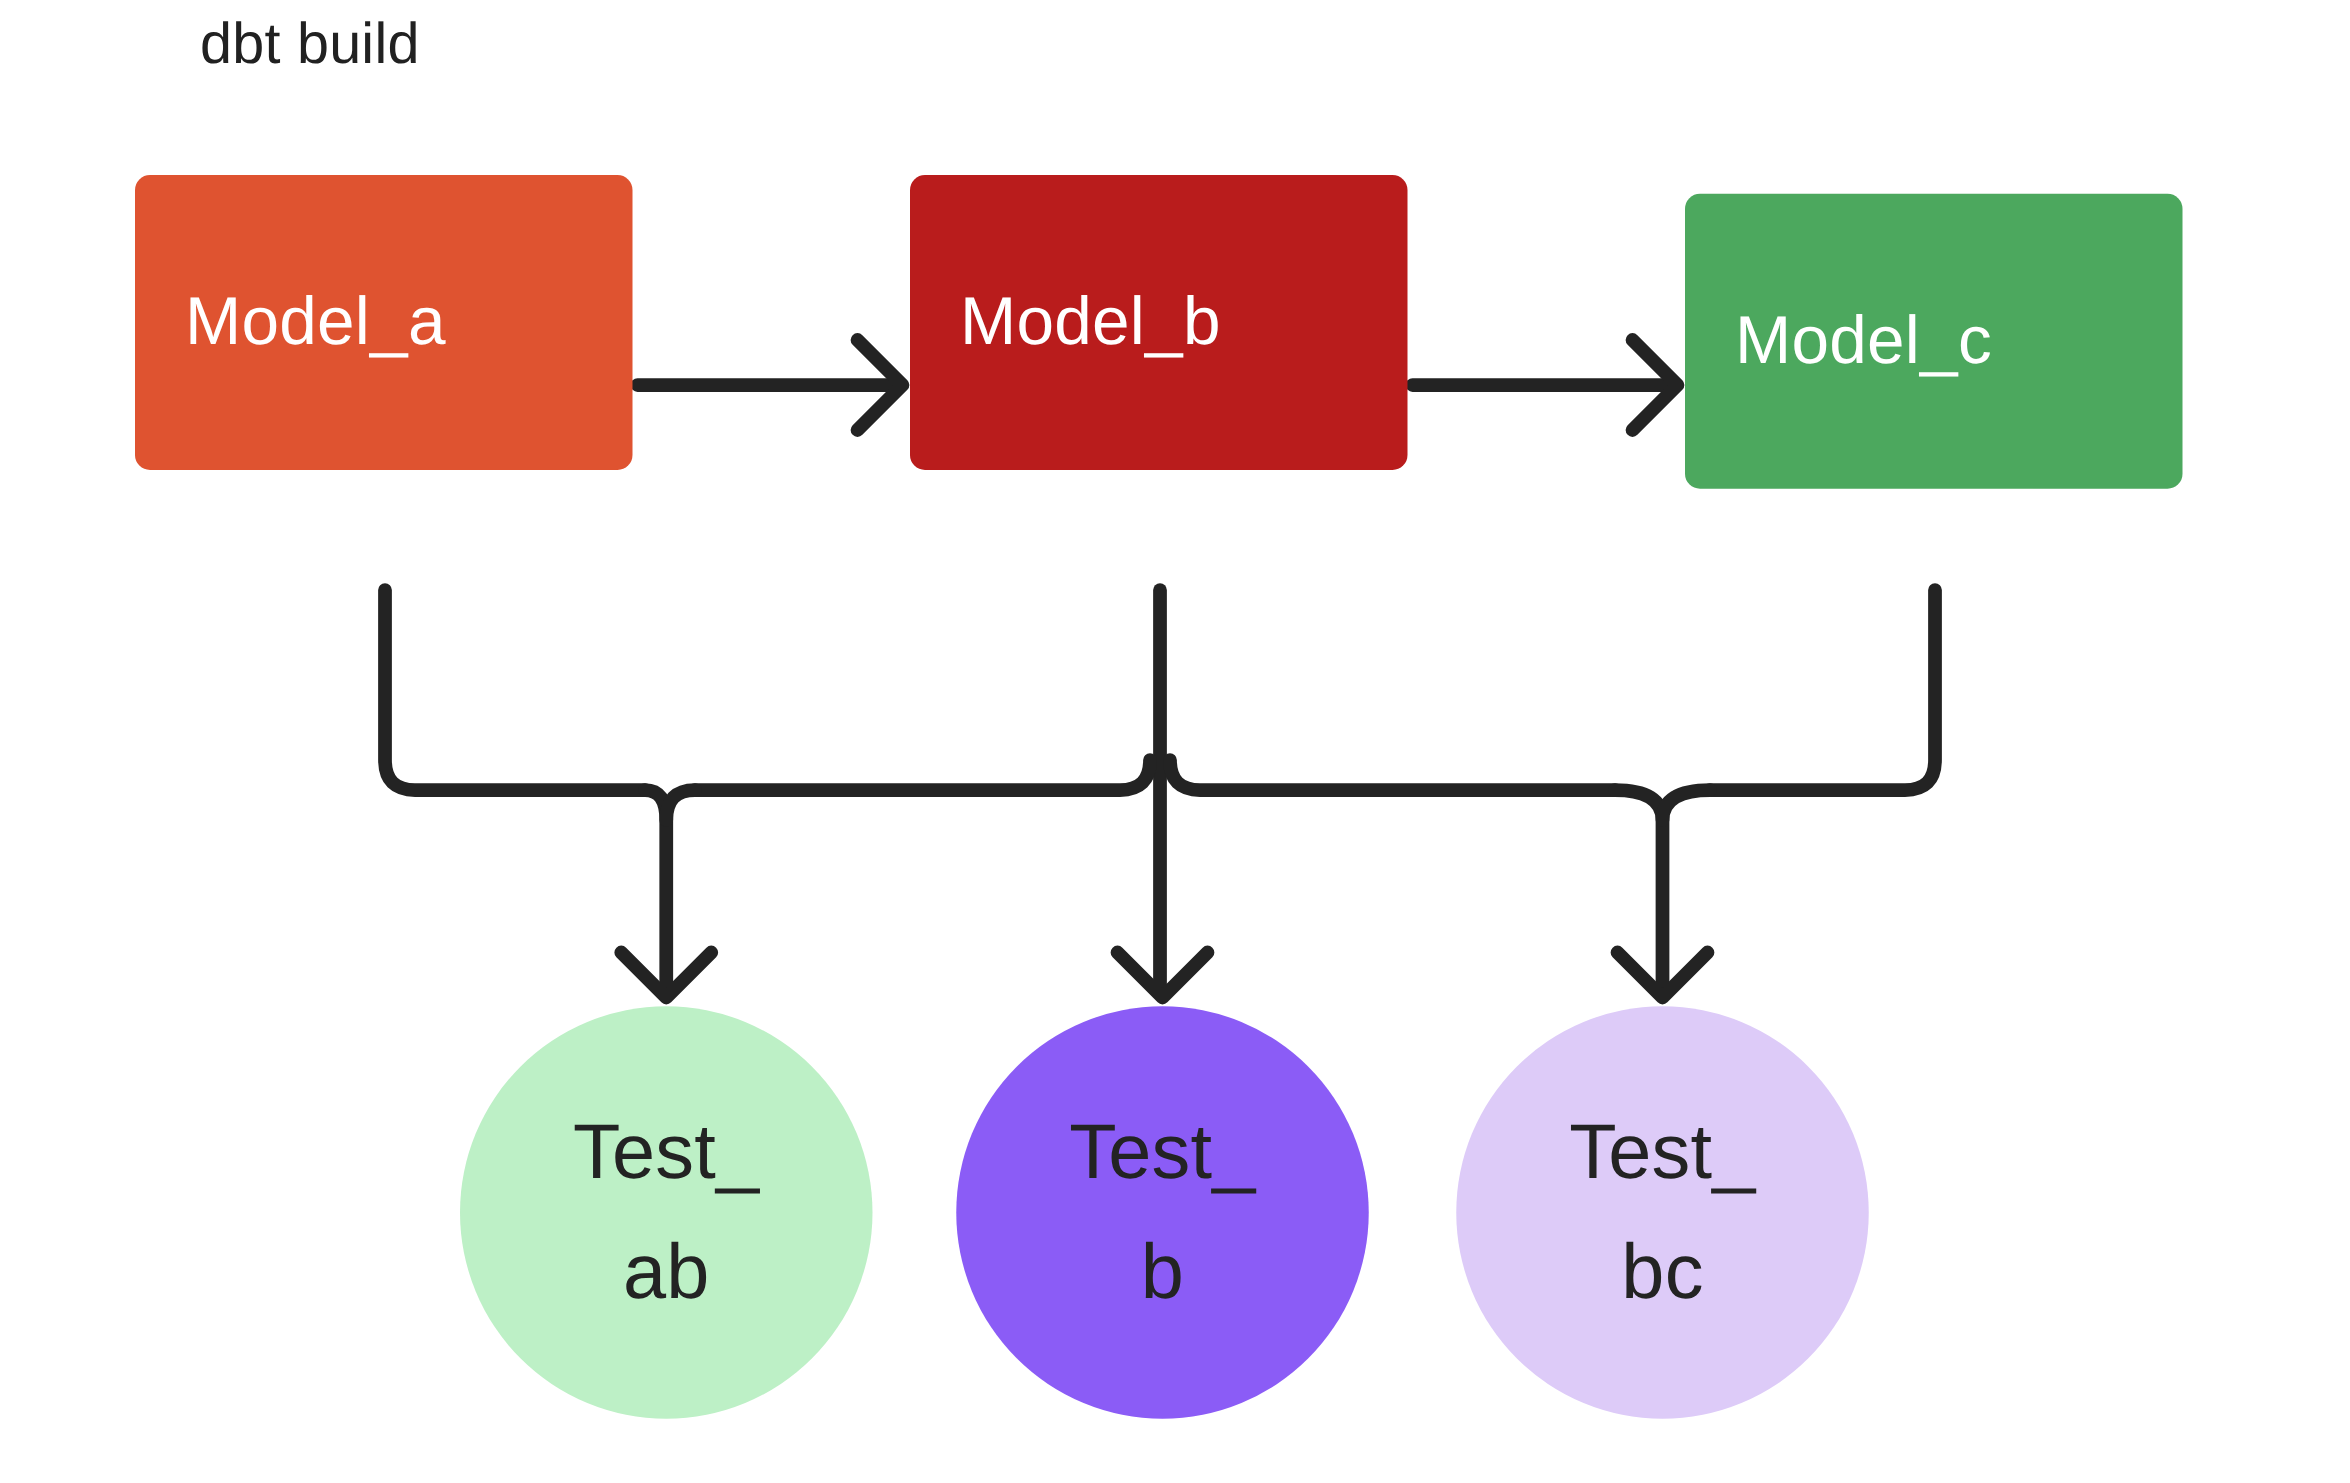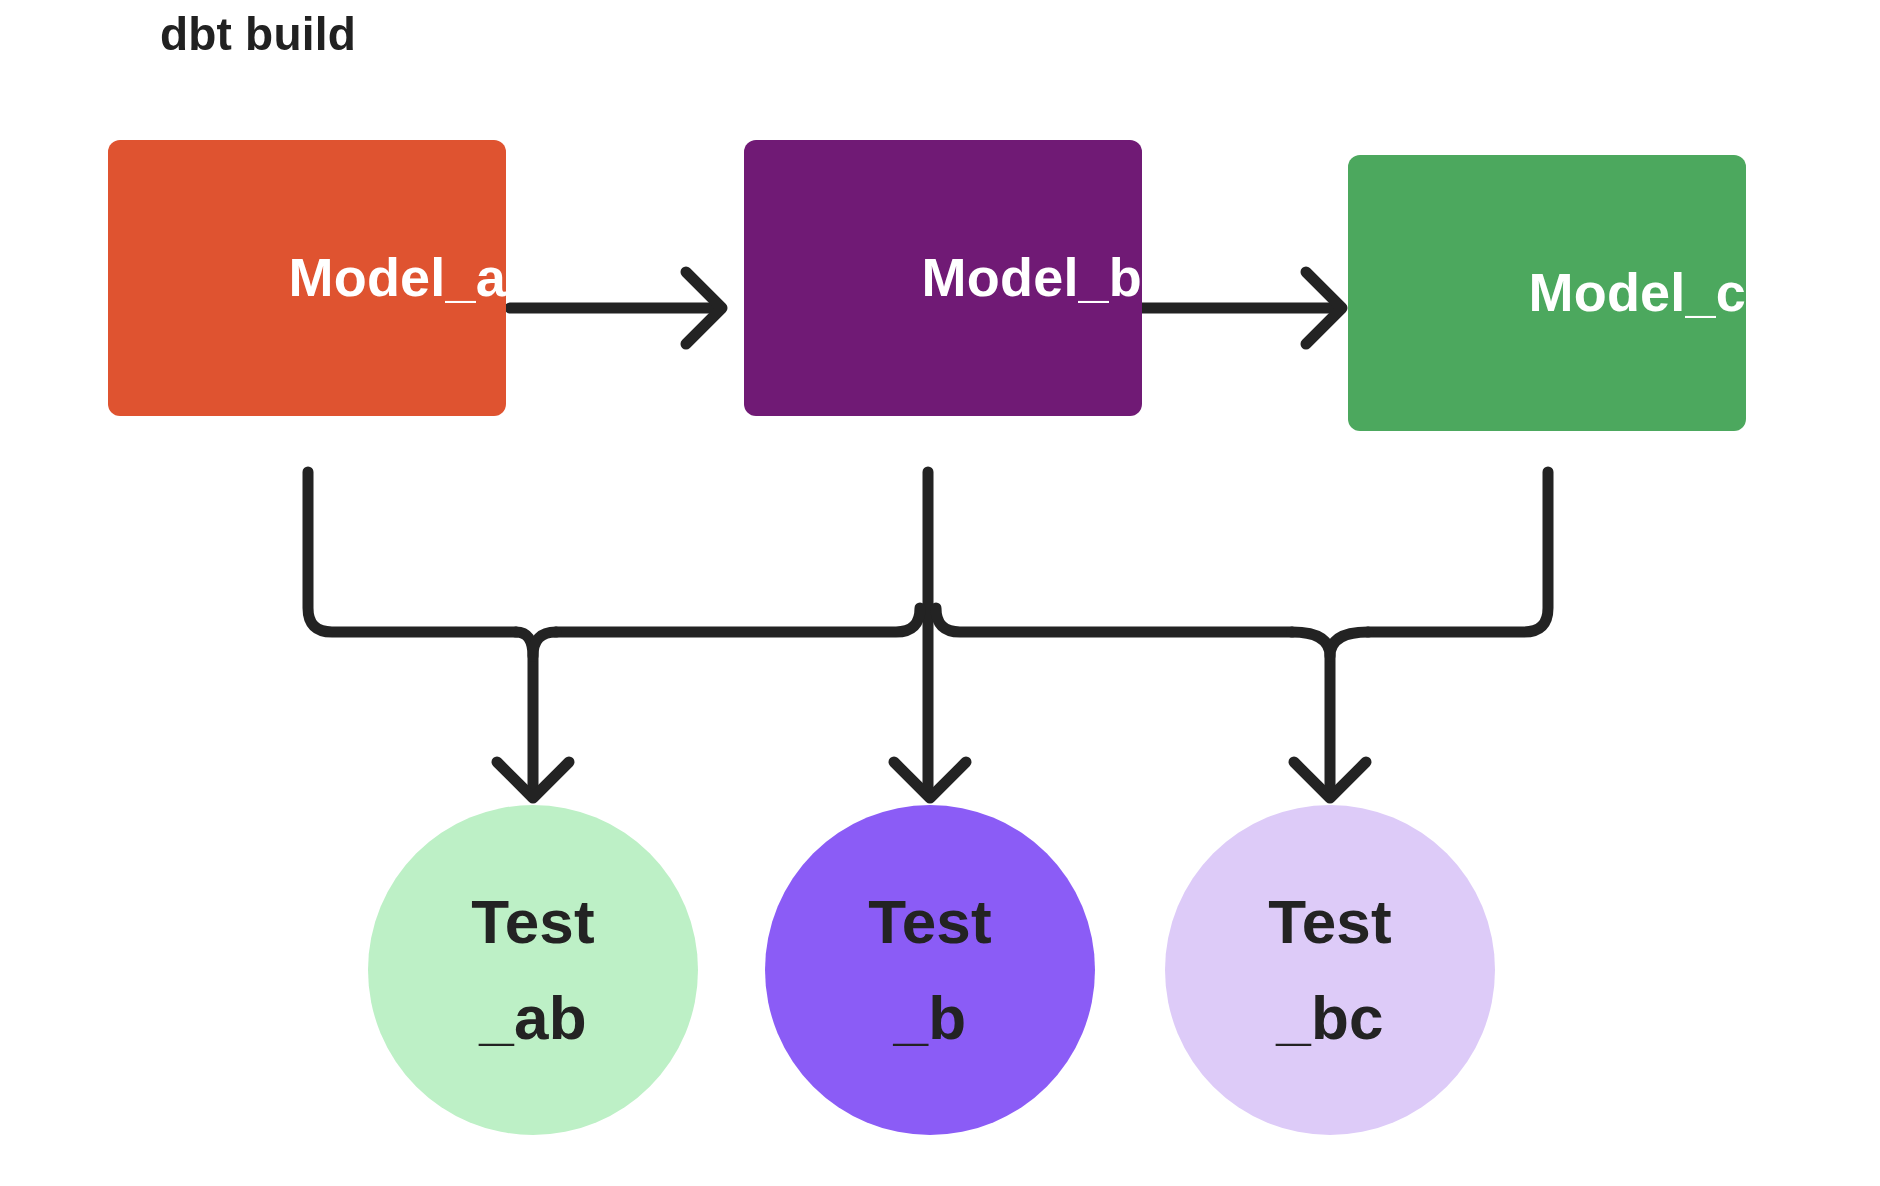--- a/index.html
+++ b/index.html
@@ -11,21 +11,20 @@
     width: 1880px;
     height: 1186px;
     font-family: "Liberation Sans", sans-serif;
     overflow: hidden;
   }
   #canvas {
     position: relative;
     width: 1880px;
     height: 1186px;
     background: #ffffff;
-    font-weight: bold;
   }
   #edges {
     position: absolute;
     left: 0;
     top: 0;
     width: 1880px;
     height: 1186px;
     pointer-events: none;
   }
   .diagram-title {
@@ -34,26 +33,27 @@
     top: 8px;
     font-size: 46px;
     line-height: 1.15;
     color: #212121;
     letter-spacing: 0.2px;
     white-space: nowrap;
   }
   .model-node {
     position: absolute;
     width: 398px;
-    height: 276px;
+    height: 236px;
     border-radius: 12px;
     display: flex;
     align-items: center;
-    justify-content: flex-end;
+    justify-content: flex-start;
     box-sizing: border-box;
+    padding-left: 40px;
   }
   .model-label {
     font-size: 54px;
     line-height: 1.1;
     color: #ffffff;
     text-align: center;
     letter-spacing: 0.2px;
   }
   .test-node {
     position: absolute;
@@ -68,21 +68,21 @@
   .test-label {
     font-size: 62px;
     line-height: 1.55;
     color: #232323;
     text-align: center;
     width: 150px;
     word-break: break-word;
     letter-spacing: 0.2px;
   }
   #node-model-a { left: 108px; top: 140px; background: #DF5330; }
-  #node-model-b { left: 728px; top: 140px; background: #701a75; margin-left: 16px; }
+  #node-model-b { left: 728px; top: 140px; background: #b91c1c; }
   #node-model-c { left: 1348px; top: 155px; background: #4CA85E; }
 
   #node-test-ab { left: 368px; top: 805px; background: #BDF0C6; }
   #node-test-b  { left: 765px; top: 805px; background: #8b5cf6; }
   #node-test-bc { left: 1165px; top: 805px; background: #DDCBF8; }
 </style>
 </head>
 <body>
 
 <div id="canvas">

